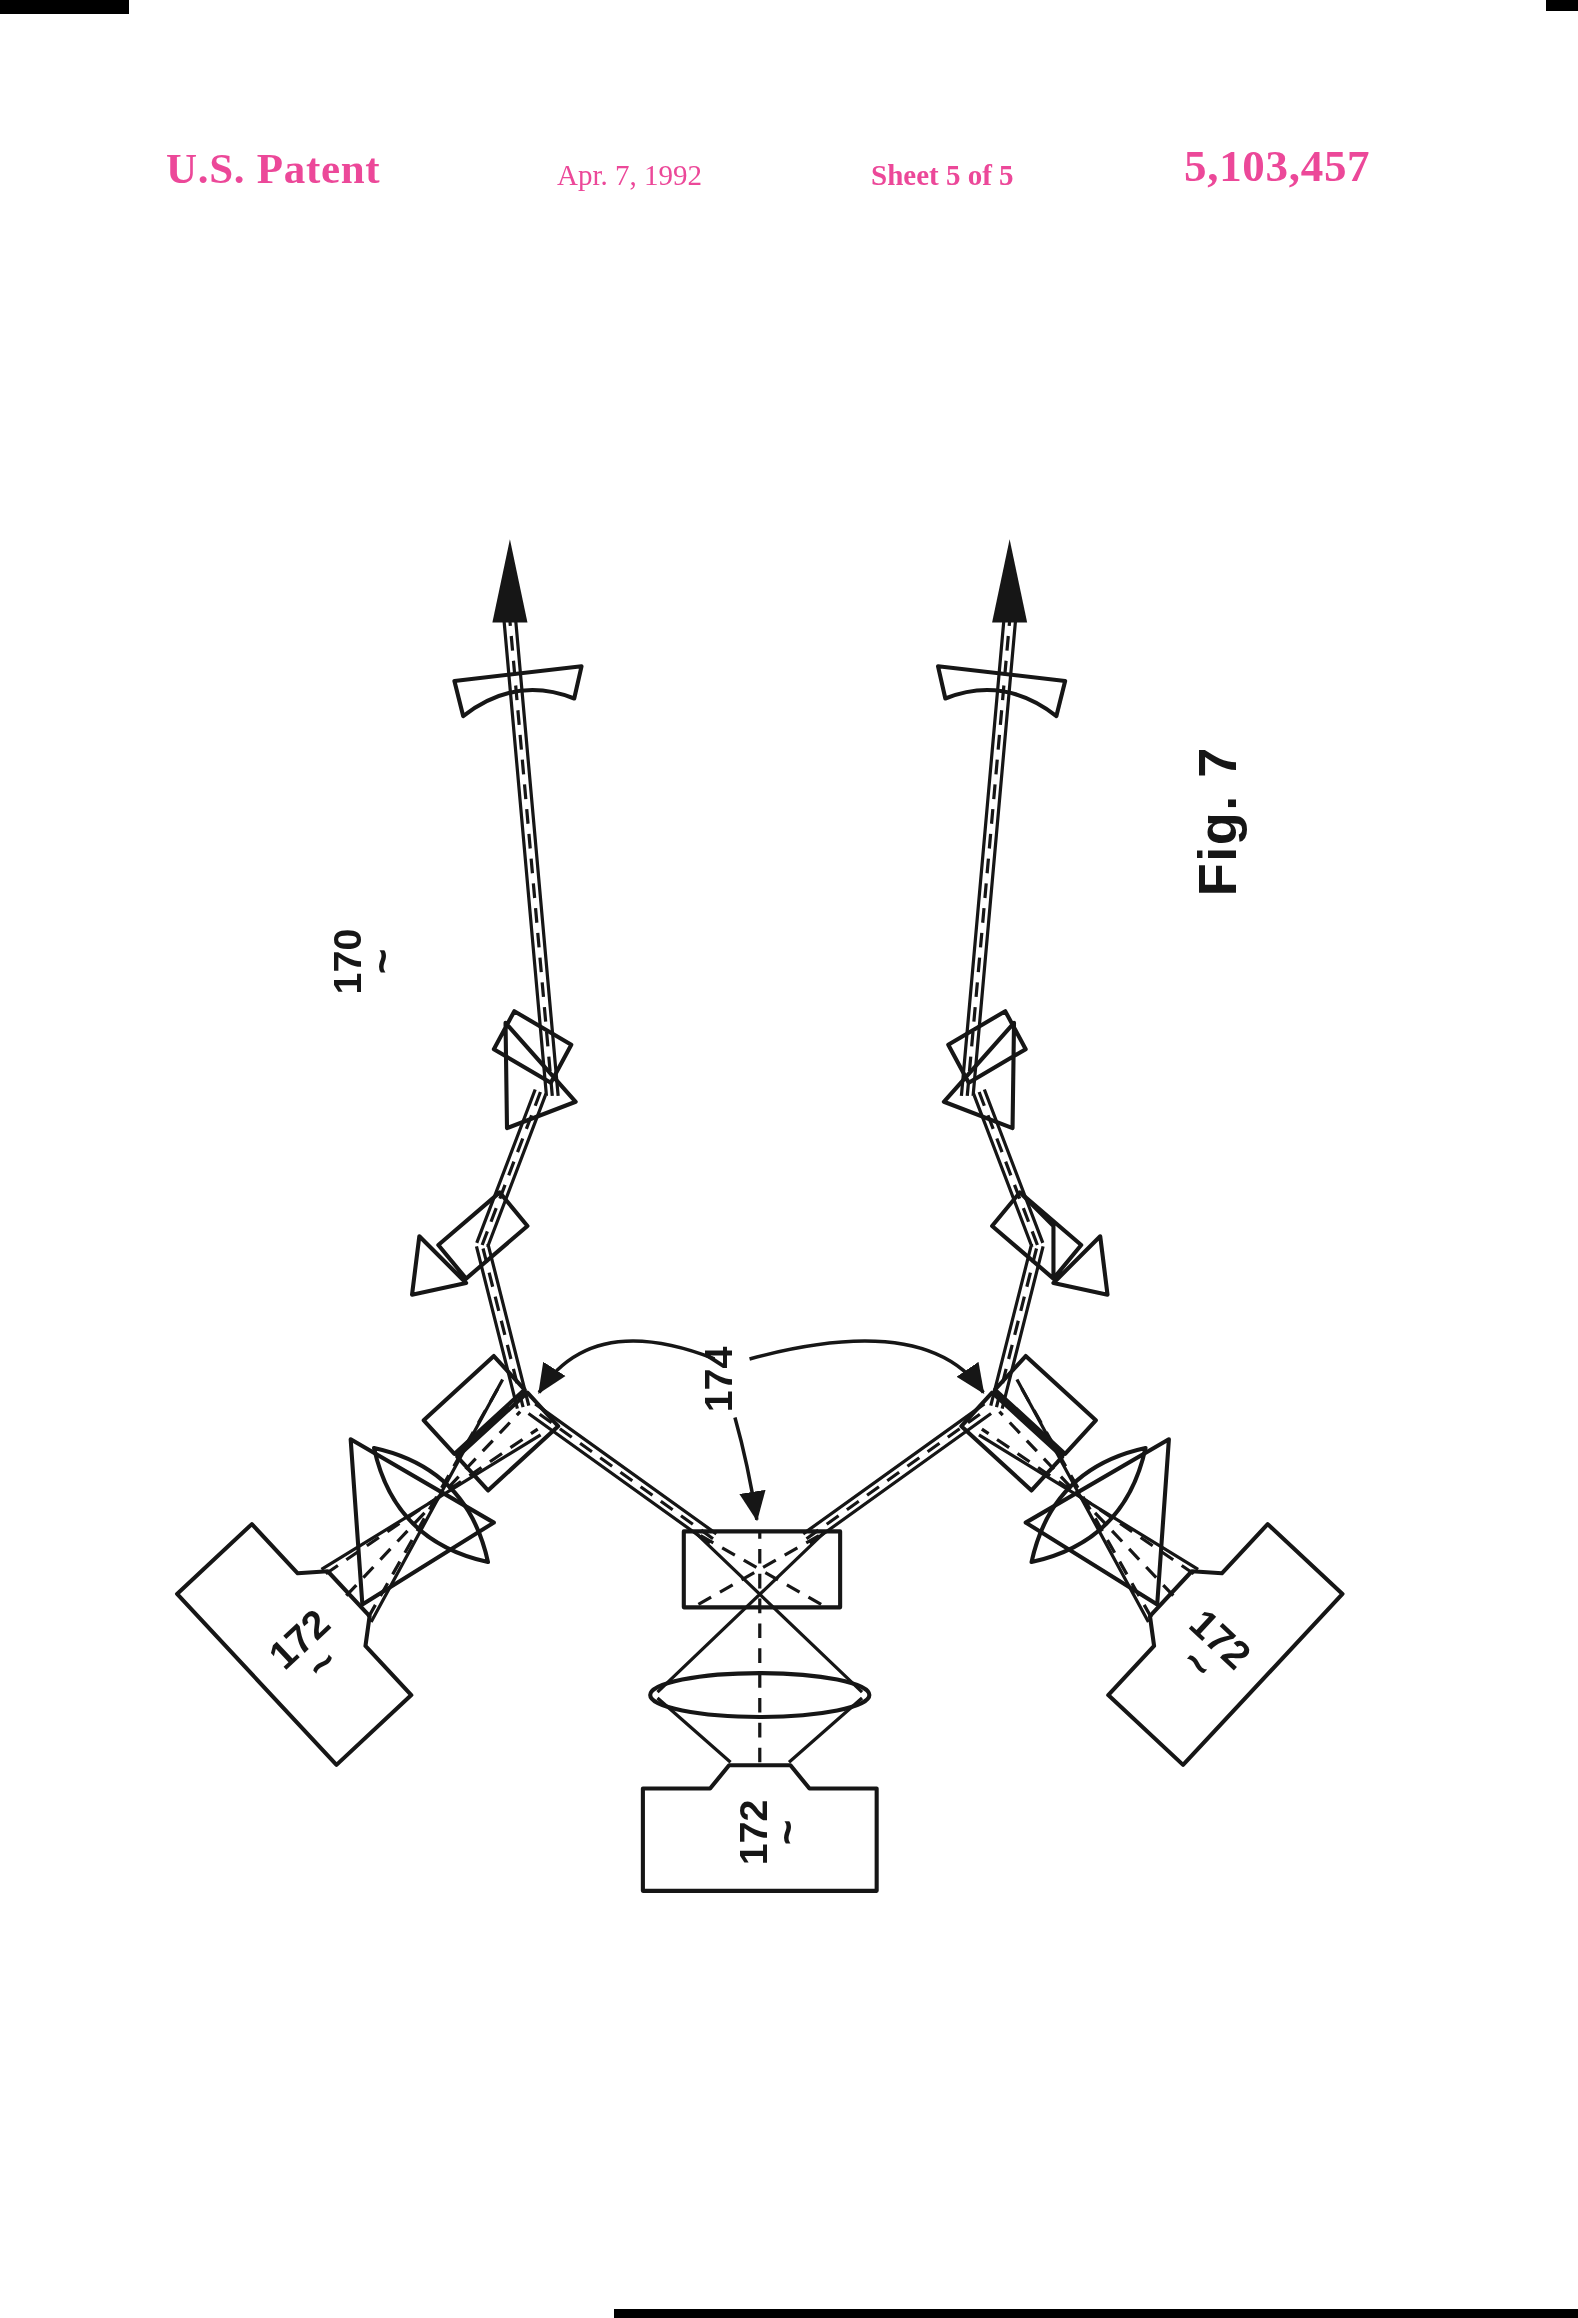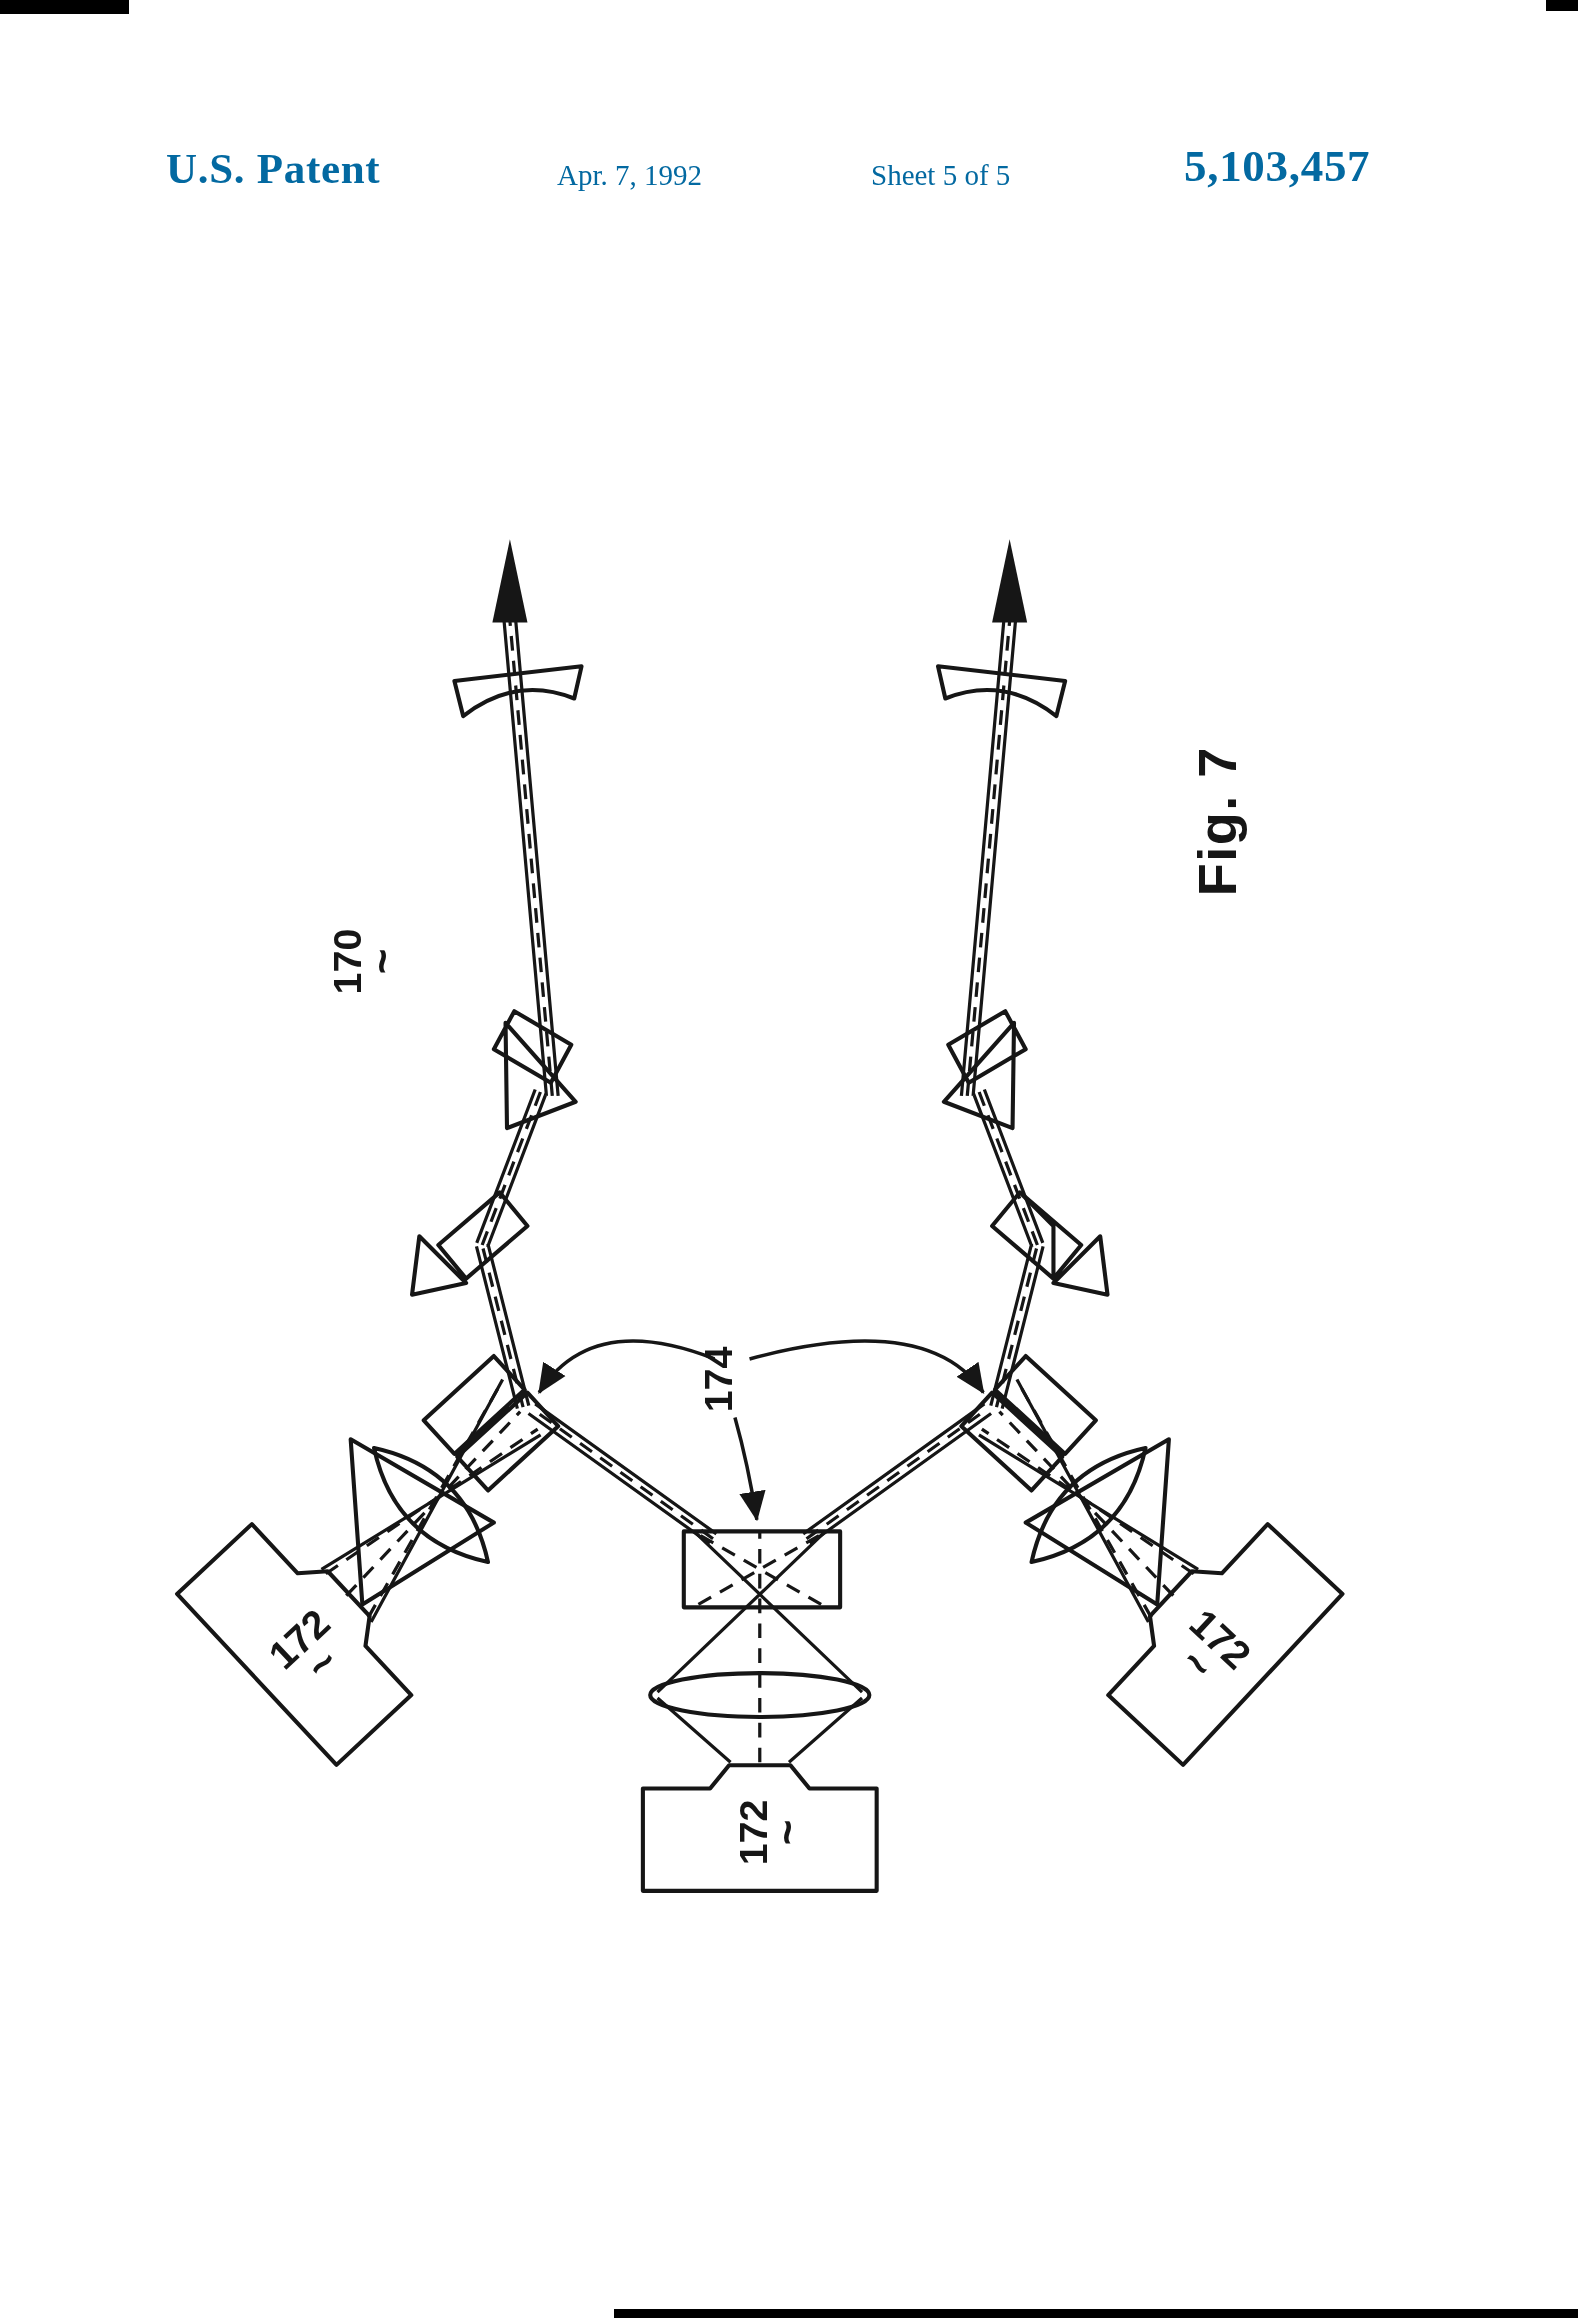--- a/index.html
+++ b/index.html
@@ -3,24 +3,24 @@
 <meta charset="utf-8">
 <style>
   html,body{margin:0;padding:0;background:#ffffff;}
   .page{
     position:relative;
     width:1578px;height:2319px;
     background:#ffffff;
     overflow:hidden;
     font-family:"Liberation Serif", serif;
   }
-  .hdr{position:absolute;color:#0369a1;white-space:nowrap;}
+  .hdr{position:absolute;color:#ec4899;white-space:nowrap;}
   .hdr-title{left:166px;top:144px;font-size:43px;font-weight:bold;letter-spacing:0.7px;}
   .hdr-date{left:557px;top:159px;font-size:29px;font-weight:normal;}
-  .hdr-sheet{left:871px;top:159px;font-size:29px;font-weight:normal;}
+  .hdr-sheet{left:871px;top:159px;font-size:29px;font-weight:bold;}
   .hdr-patno{left:1184px;top:140px;font-size:45px;font-weight:bold;letter-spacing:0.7px;}
   svg.fig{position:absolute;left:0;top:0;width:1578px;height:2319px;}
   .ink-stroke{stroke:#161616;fill:none;}
   .beam{stroke-width:2.2;}
   .beam-dash{stroke-width:2.2;stroke-dasharray:10 7;}
   .optic{stroke-width:2.8;stroke-linejoin:round;}
   .solidfill{fill:#161616;stroke:none;}
   .lbl{font-family:"Liberation Sans", sans-serif;font-weight:bold;fill:#161616;font-size:27px;}
   .lbl-tilde{font-size:30px;}
   .lbl-fig{font-size:37px;letter-spacing:1px;}

